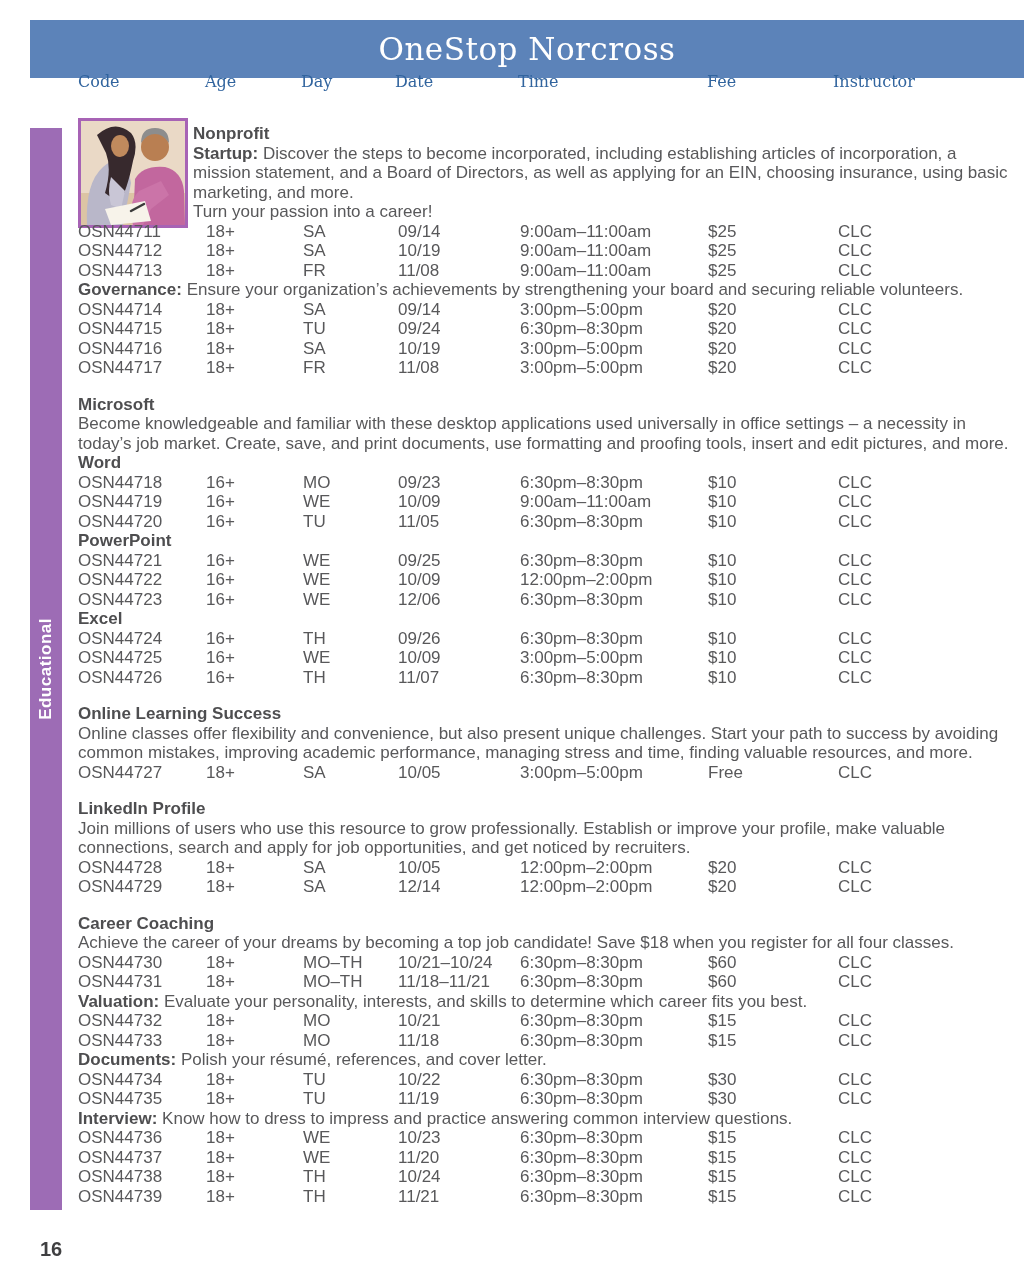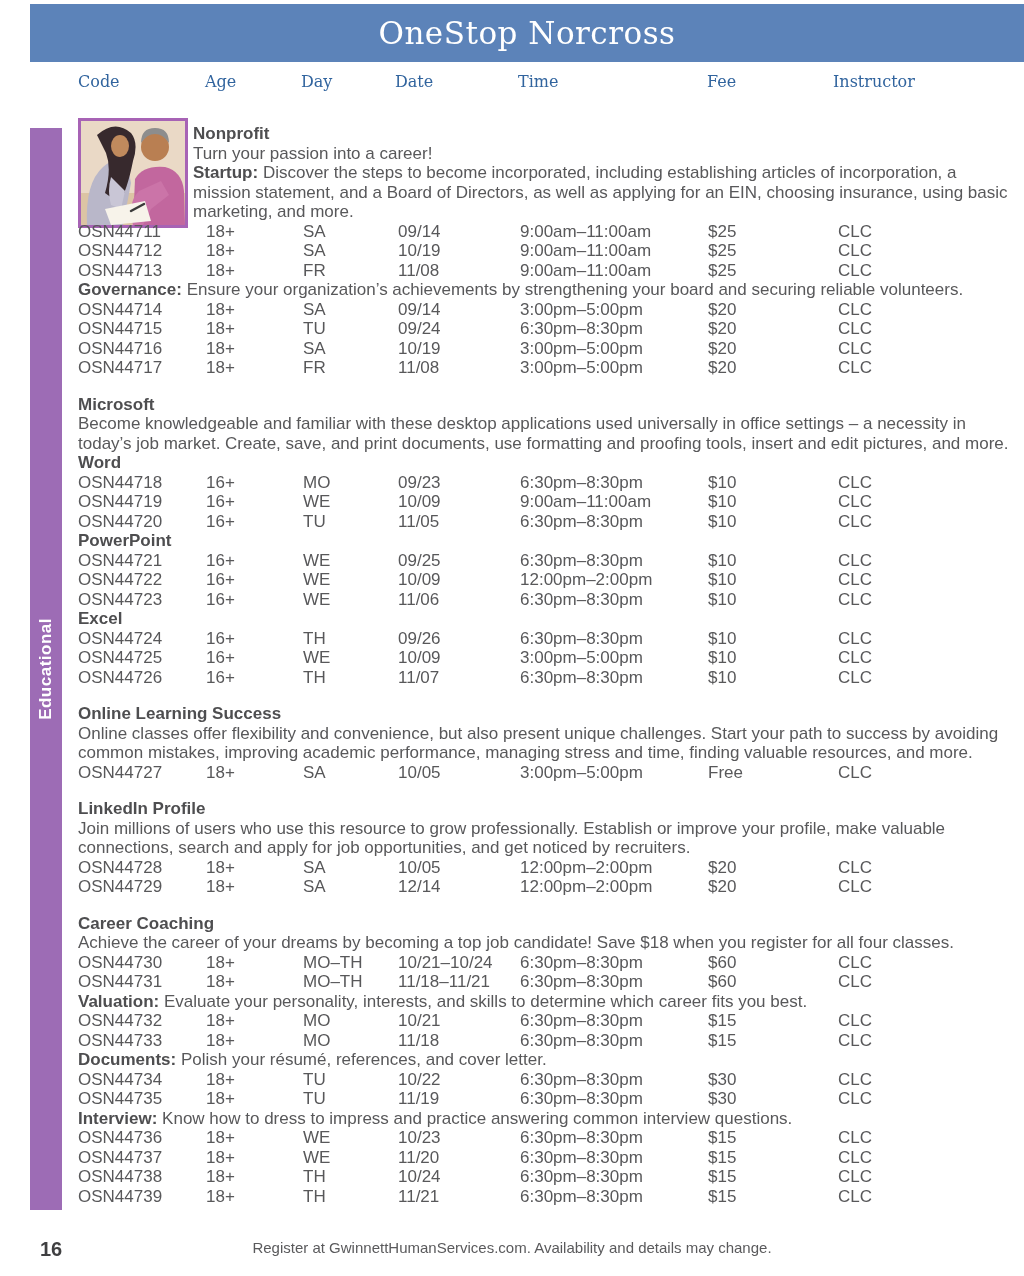--- a/index.html
+++ b/index.html
@@ -2,21 +2,21 @@
 <html style="--banner: #5c83b9; --headtext: #31649e; --sidebar: #9d6cb5; --body: #58585a; --dark: #4e4e50; --photoborder: #a763b5;"><head>
 <meta charset="utf-8">
 <style>
   html,body { margin:0; padding:0; background:#ffffff; }
   .page {
     position:relative; width:1024px; height:1276px; background:#fff; overflow:hidden;
     font-family:"Liberation Sans","DejaVu Sans",sans-serif;
     color:var(--body,#58585a);
   }
   .banner {
-    position:absolute; left:30px; right:0; top:4px; height:58px;
+    position:absolute; left:30px; right:0; top:20px; height:58px;
     background:var(--banner,#5c83b9);
   }
   .banner-title {
     width:100%; text-align:center; line-height:58px;
     font-family:"DejaVu Serif","Liberation Serif",serif;
     font-size:31px; color:#ffffff; letter-spacing:0.5px;
   }
   .colheads { position:absolute; left:78px; top:72px; width:932px; height:30px; }
   .colheads span {
     position:absolute; top:0;
@@ -95,22 +95,22 @@
       <path d="M52,104 Q46,82 58,70 L80,60 88,74 70,88 62,104 Z" fill="#cb74a8"></path>
       <polygon points="24,88 64,80 70,100 30,104" fill="#f7f3ea"></polygon>
       <line x1="50" y1="90" x2="63" y2="83" stroke="#3a3a3a" stroke-width="2.5" stroke-linecap="round"></line>
     </svg>
   </div>
 
   <div class="content">
       <div class="section">
         <div class="intro">
           <div class="sec-title">Nonprofit</div>
+          <div class="desc"><b>Startup:</b> <span>Discover the steps to become incorporated, including establishing articles of incorporation, a mission statement, and a Board of Directors, as well as applying for an EIN, choosing insurance, using basic marketing, and more.</span></div>
           <div class="desc"><span>Turn your passion into a career!</span></div>
-          <div class="desc"><b>Startup:</b> <span>Discover the steps to become incorporated, including establishing articles of incorporation, a mission statement, and a Board of Directors, as well as applying for an EIN, choosing insurance, using basic marketing, and more.</span></div>
         </div>
         <div class="row">
           <span class="cell cell-code">OSN44711</span>
           <span class="cell cell-age">18+</span>
           <span class="cell cell-day">SA</span>
           <span class="cell cell-date">09/14</span>
           <span class="cell cell-time">9:00am–11:00am</span>
           <span class="cell cell-fee">$25</span>
           <span class="cell cell-instructor">CLC</span>
         </div>
@@ -217,21 +217,21 @@
           <span class="cell cell-day">WE</span>
           <span class="cell cell-date">10/09</span>
           <span class="cell cell-time">12:00pm–2:00pm</span>
           <span class="cell cell-fee">$10</span>
           <span class="cell cell-instructor">CLC</span>
         </div>
         <div class="row">
           <span class="cell cell-code">OSN44723</span>
           <span class="cell cell-age">16+</span>
           <span class="cell cell-day">WE</span>
-          <span class="cell cell-date">11/06</span>
+          <span class="cell cell-date">12/06</span>
           <span class="cell cell-time">6:30pm–8:30pm</span>
           <span class="cell cell-fee">$10</span>
           <span class="cell cell-instructor">CLC</span>
         </div>
         <div class="subtitle">Excel</div>
         <div class="row">
           <span class="cell cell-code">OSN44724</span>
           <span class="cell cell-age">16+</span>
           <span class="cell cell-day">TH</span>
           <span class="cell cell-date">09/26</span>
@@ -386,15 +386,14 @@
           <span class="cell cell-day">TH</span>
           <span class="cell cell-date">11/21</span>
           <span class="cell cell-time">6:30pm–8:30pm</span>
           <span class="cell cell-fee">$15</span>
           <span class="cell cell-instructor">CLC</span>
         </div>
       </div>
     </div>
 
   <div class="footer-pagenum">16</div>
-  <div class="footer-note">Register at GwinnettHumanServices.com. Availability and details may change.</div>
 
 </div>
 
 </body></html>

